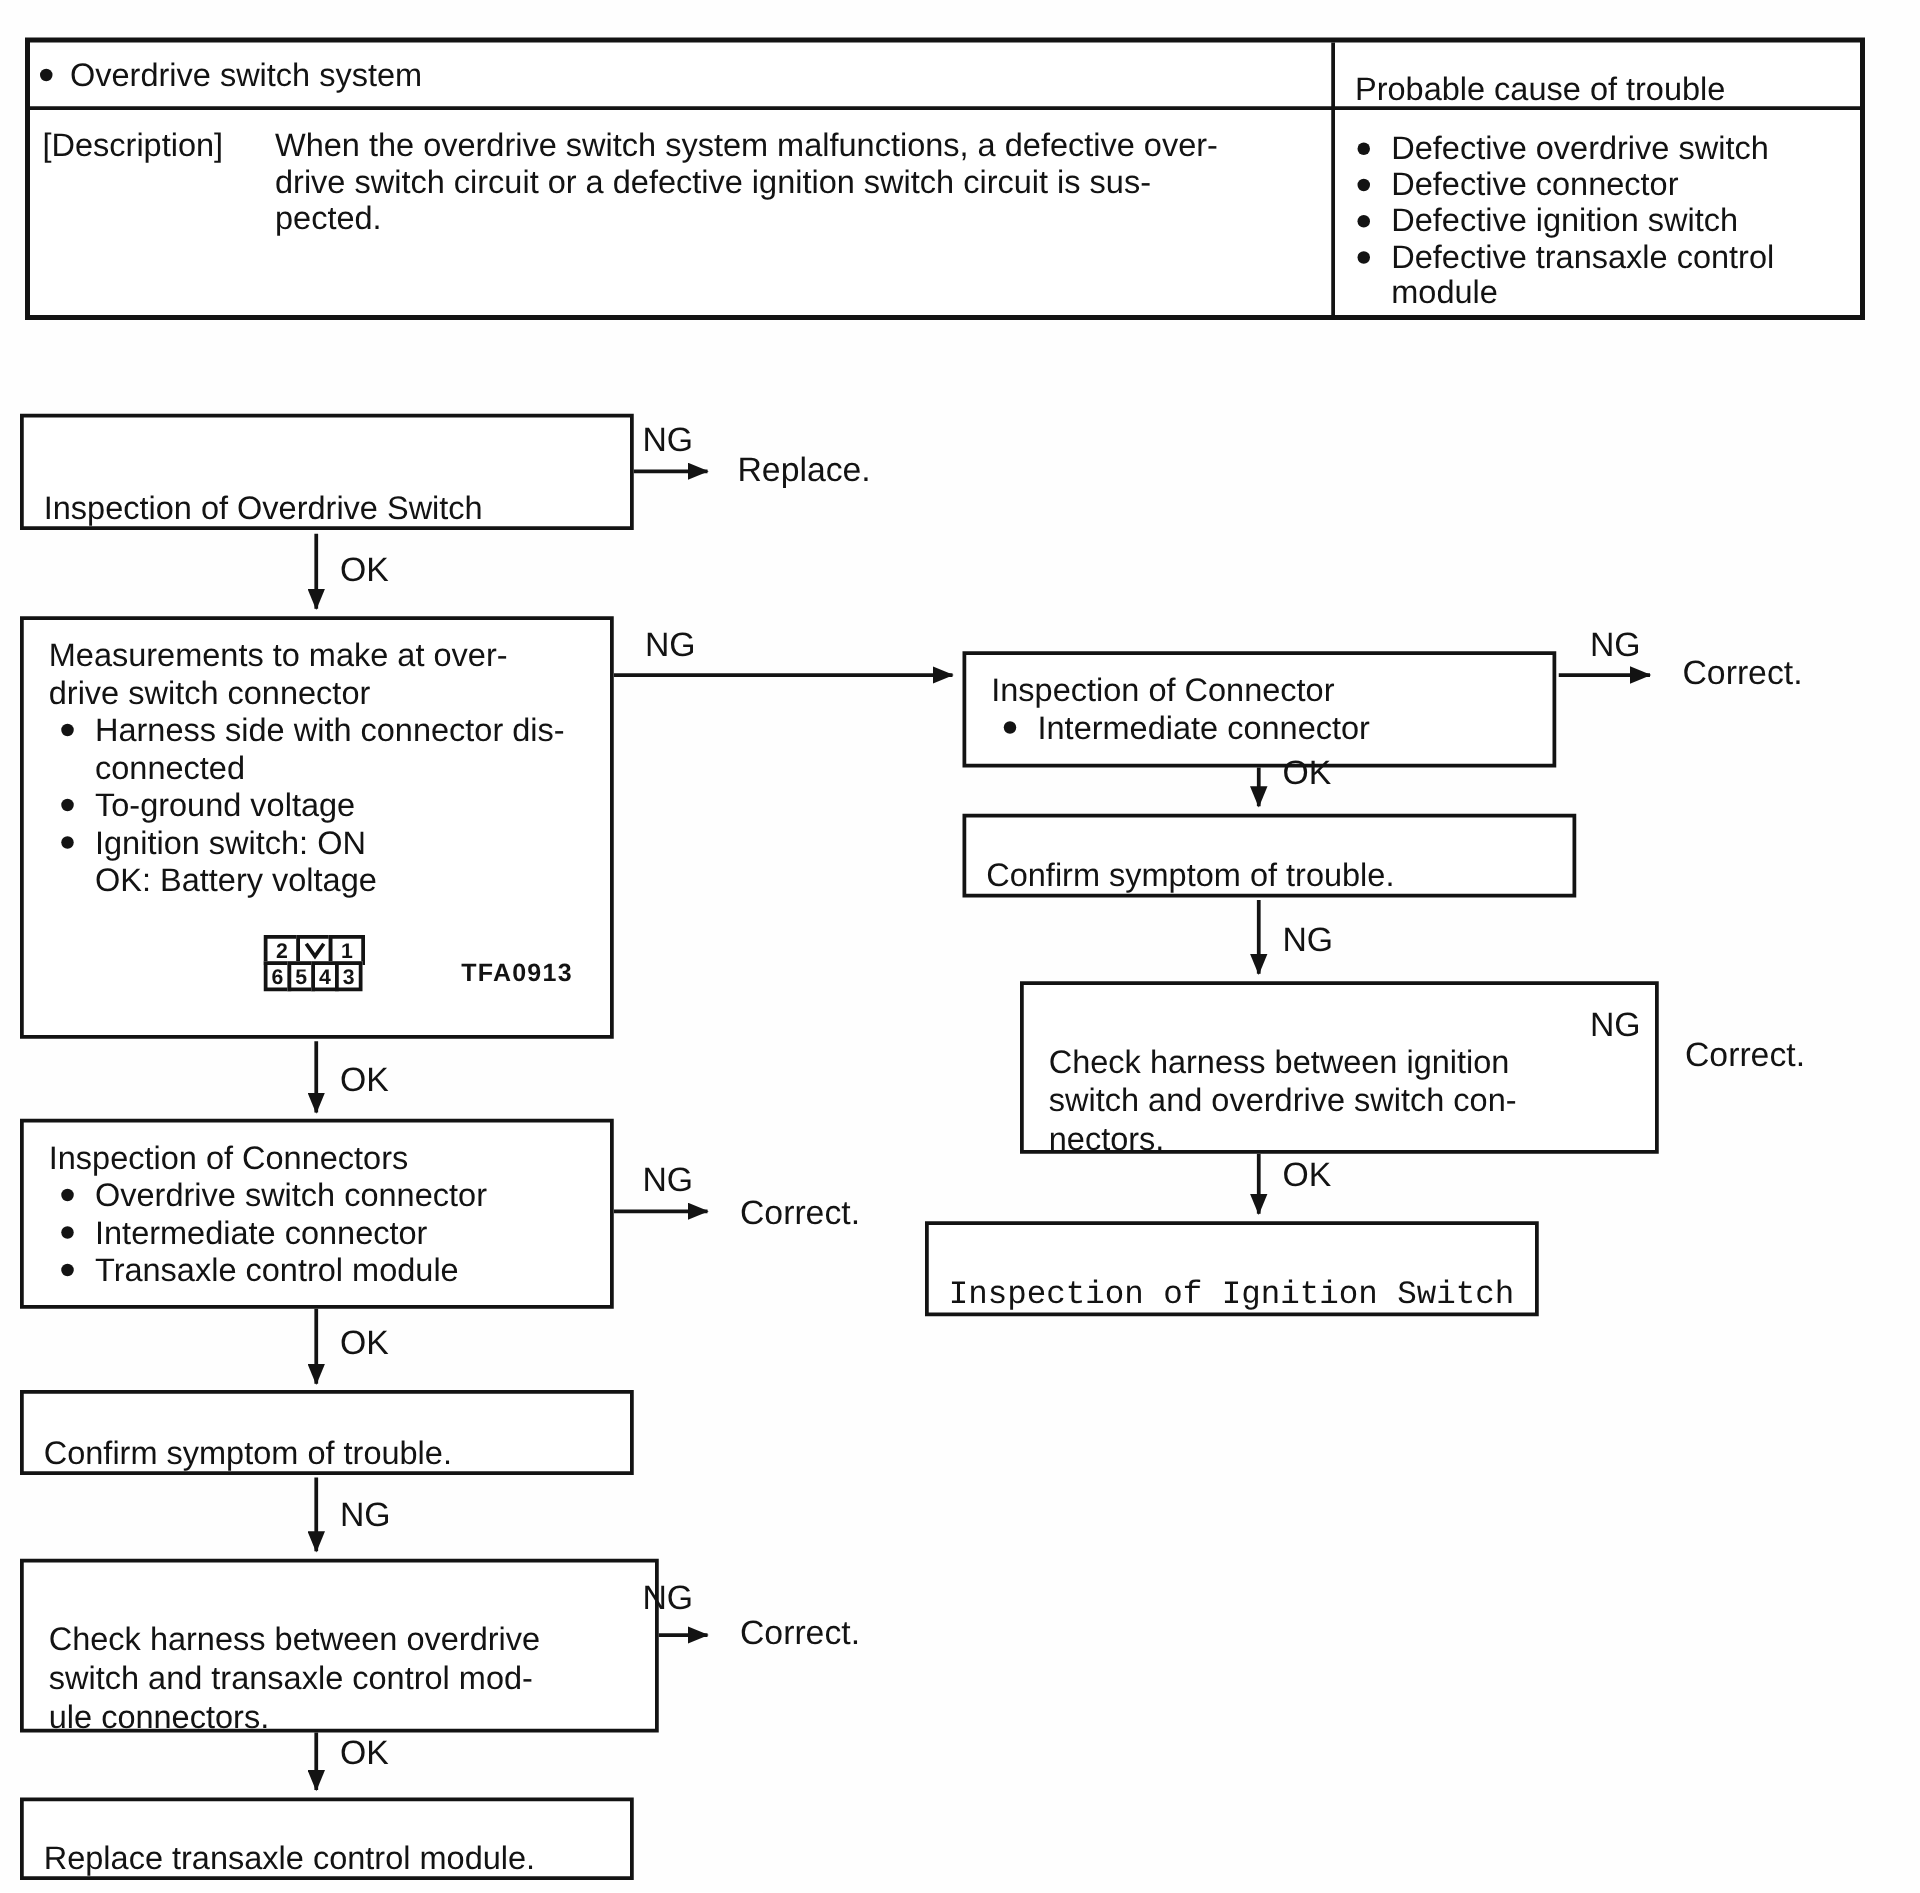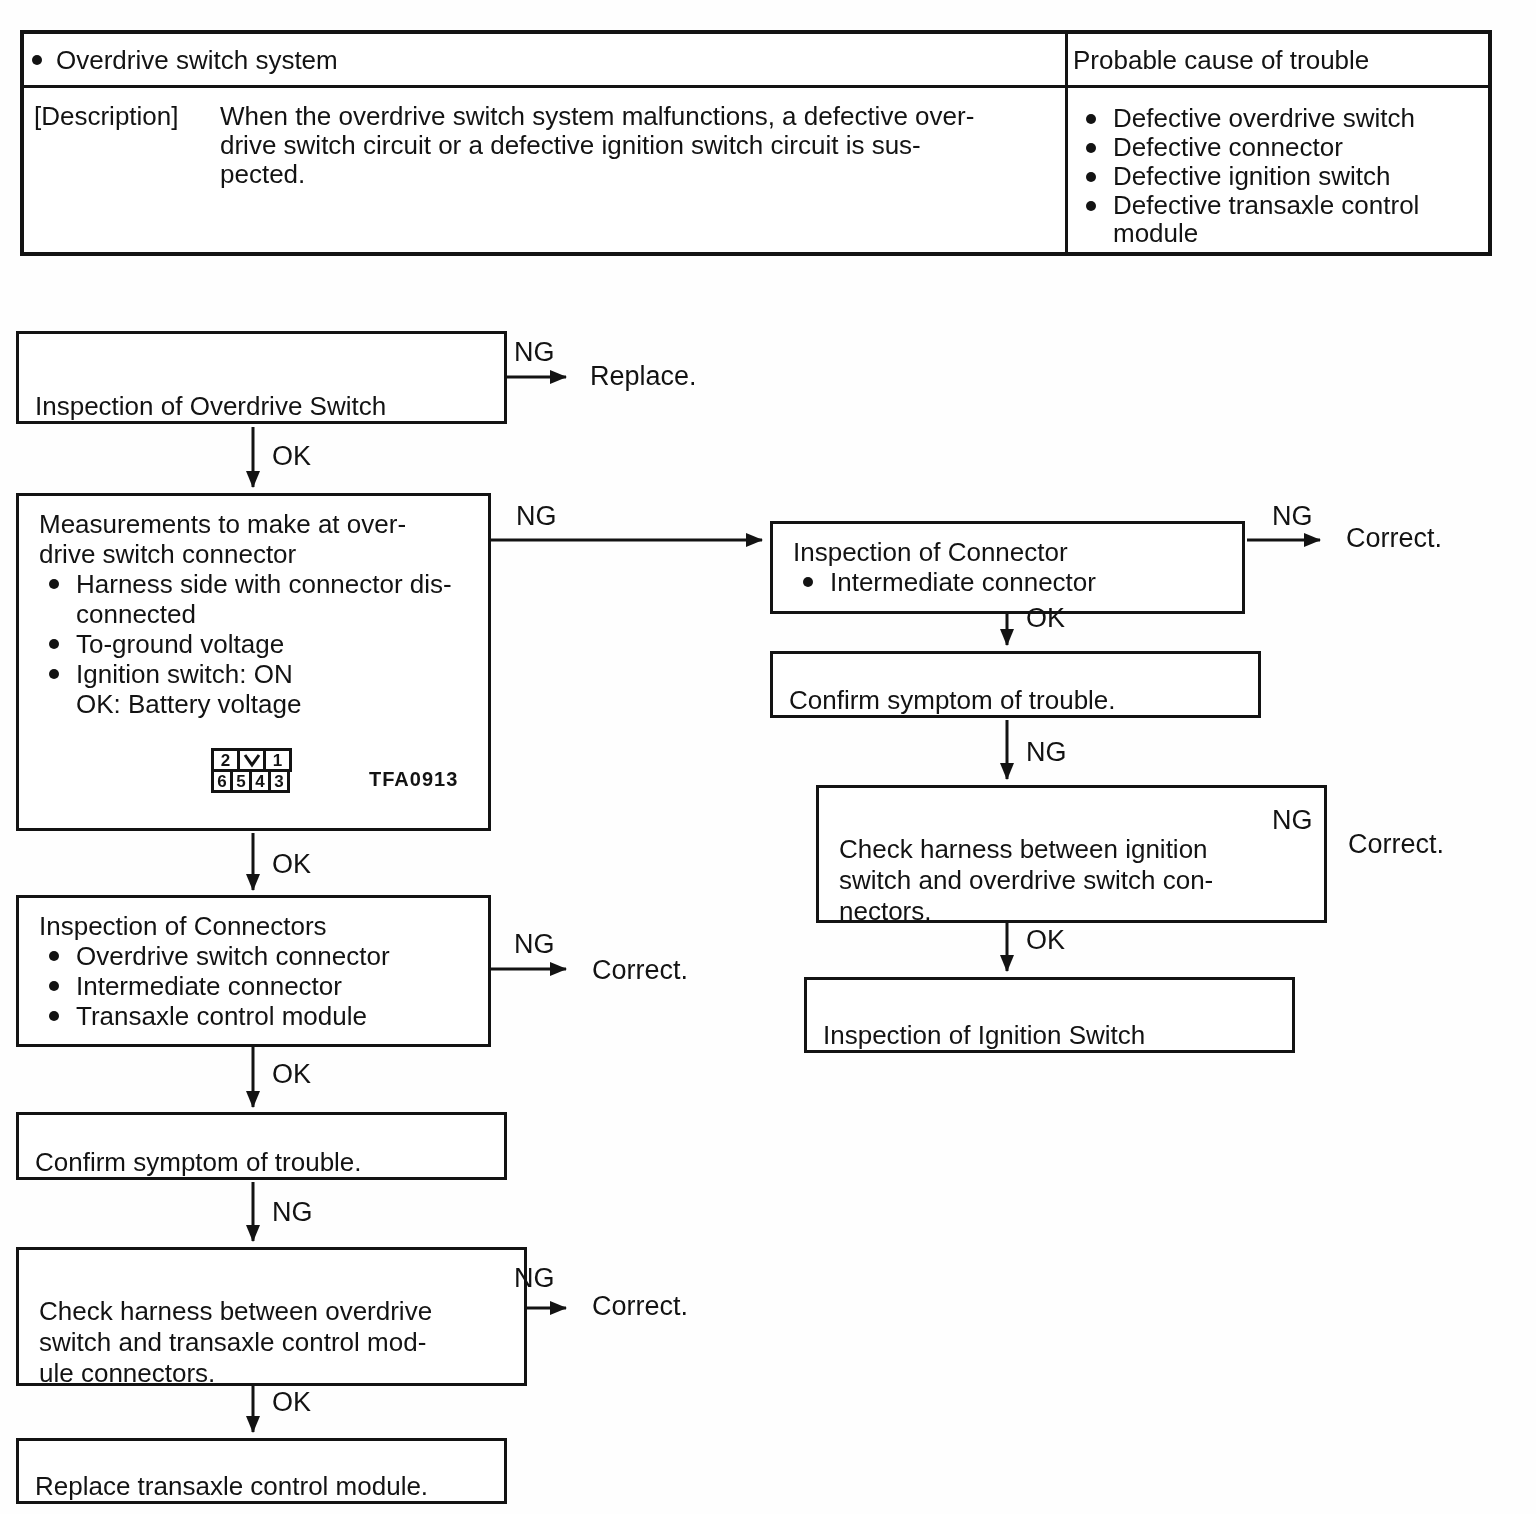--- a/index.html
+++ b/index.html
@@ -9,21 +9,21 @@
   }
   
   .symptom-table{
     position:absolute;left:20px;top:30px;width:1464px;height:218px;
     border:4px solid #131313;display:grid;
     grid-template-columns:1044px 1fr;grid-template-rows:54px 1fr;
     background:#fff;
   }
   .cell{font-size:26px;line-height:28px;}
   .cell.hl{border-right:3px solid #131313;border-bottom:3px solid #131313;display:flex;align-items:center;padding-left:8px;}
-  .cell.hr{border-bottom:3px solid #131313;display:flex;align-items:center;padding-left:5px;}
+  .cell.hr{border-bottom:3px solid #131313;display:flex;align-items:flex-end;padding-left:16px;}
   .cell.bl{border-right:3px solid #131313;display:flex;padding:14px 8px 0 10px;}
   .cell.br{padding:16px 20px 0 0;}
   .desc-label{flex:none;width:186px;}
   .desc-text{white-space:pre-line;line-height:29px;}
   .dot{flex:none;width:10px;height:10px;border-radius:50%;background:#131313;}
   .hdr-dot{margin-right:14px;}
   .brow{display:flex;align-items:flex-start;}
   .brow .dot{margin-top:10px;}
   .cause-row{padding-left:18px;margin-bottom:1px;}
   .cause-row .txt{margin-left:17px;white-space:pre-line;}
@@ -199,21 +199,21 @@
   <div class="fbox center" style="left:770px;top:651px;width:469px;height:61px;">
     <span>Confirm symptom of trouble.</span>
   </div>
 
   <div class="fbox para" style="left:816px;top:785px;width:469px;height:117px;">
     <span>Check harness between ignition
 switch and overdrive switch con-
 nectors.</span>
   </div>
 
-  <div class="fbox center" style="left:804px;top:977px;width:469px;height:70px;">
+  <div class="fbox center" style="left:740px;top:977px;width:469px;height:70px;font-family:Liberation Mono, monospace;">
     <span>Inspection of Ignition Switch</span>
   </div>
 
   <div class="lbl" style="left:514px;top:338px;">NG</div>
   <div class="lbl" style="left:590px;top:362px;">Replace.</div>
   <div class="lbl" style="left:272px;top:442px;">OK</div>
   <div class="lbl" style="left:516px;top:502px;">NG</div>
   <div class="lbl" style="left:272px;top:850px;">OK</div>
   <div class="lbl" style="left:514px;top:930px;">NG</div>
   <div class="lbl" style="left:592px;top:956px;">Correct.</div>

